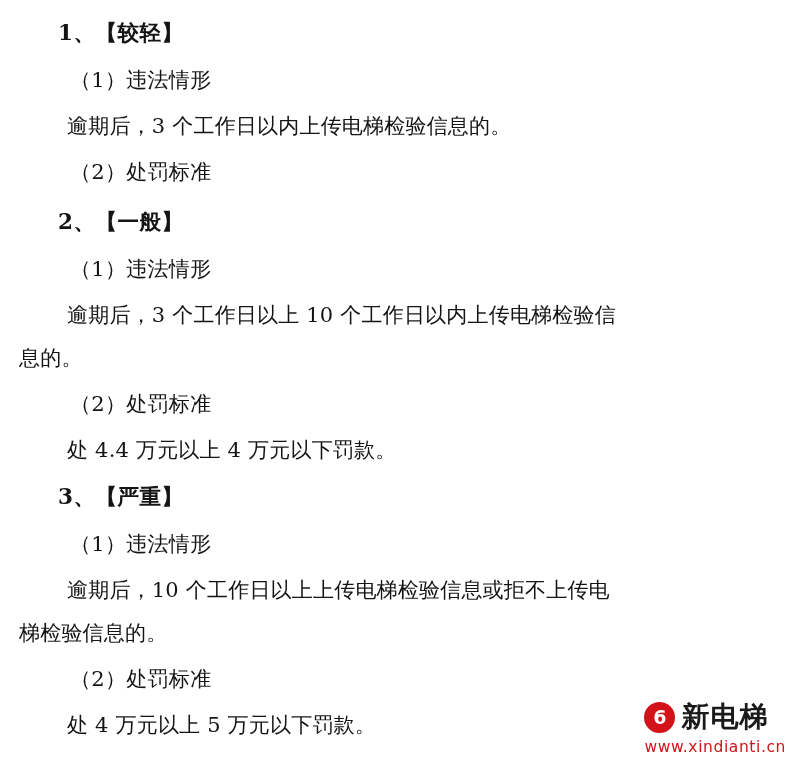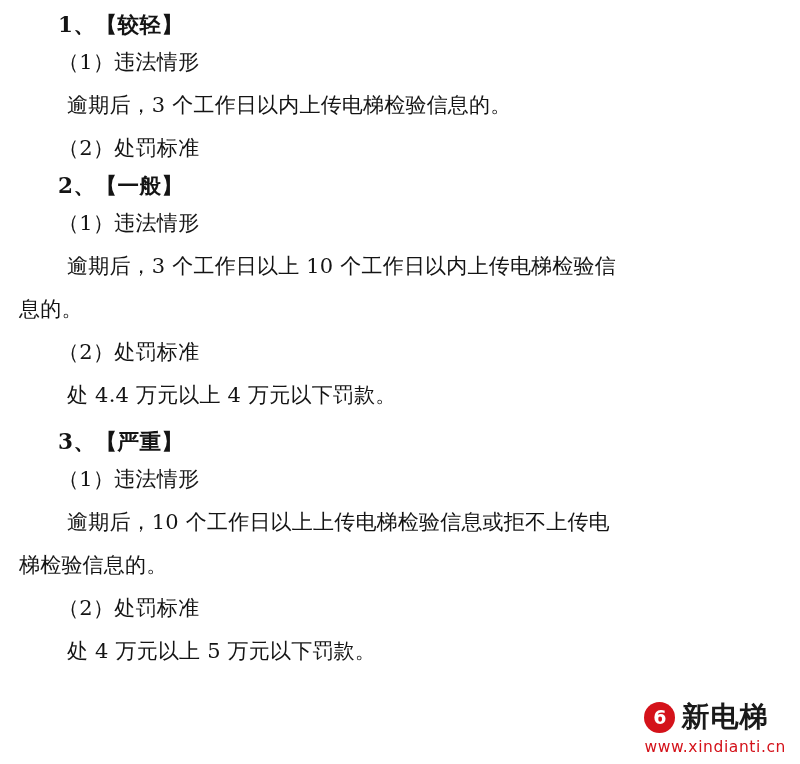--- a/index.html
+++ b/index.html
@@ -13,38 +13,38 @@
     position: relative;
     font-family: "DejaVu Serif", "Liberation Serif", serif;
     color: #141414;
     overflow: hidden;
   }
   .page {
     position: relative;
     width: 800px;
     height: 764px;
     box-sizing: border-box;
-    padding: 8px 18px 0 10px;
+    padding: 16px 18px 0 10px;
   }
   .doc-body {
     font-size: 21px;
     line-height: 1.62;
   }
   .section {
     margin: 0;
   }
   .sec-heading {
     font-weight: bold;
     font-size: 21.5px;
     margin: 0 0 2px 0;
     padding-left: 48px;
     letter-spacing: 0.5px;
   }
   .sub-heading {
-    margin: 0;
+    margin: 12px;
     padding-left: 48px;
     font-size: 21px;
     letter-spacing: 0.3px;
   }
   .para {
     margin: 9px;
     padding-left: 48px;
     text-indent: -0.0em;
     font-size: 21px;
     letter-spacing: 0.2px;

